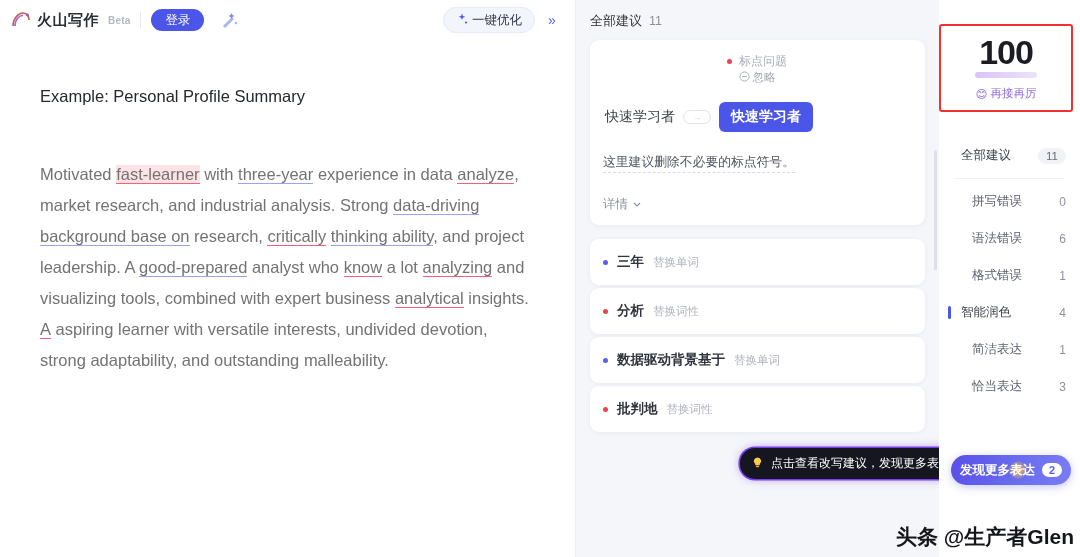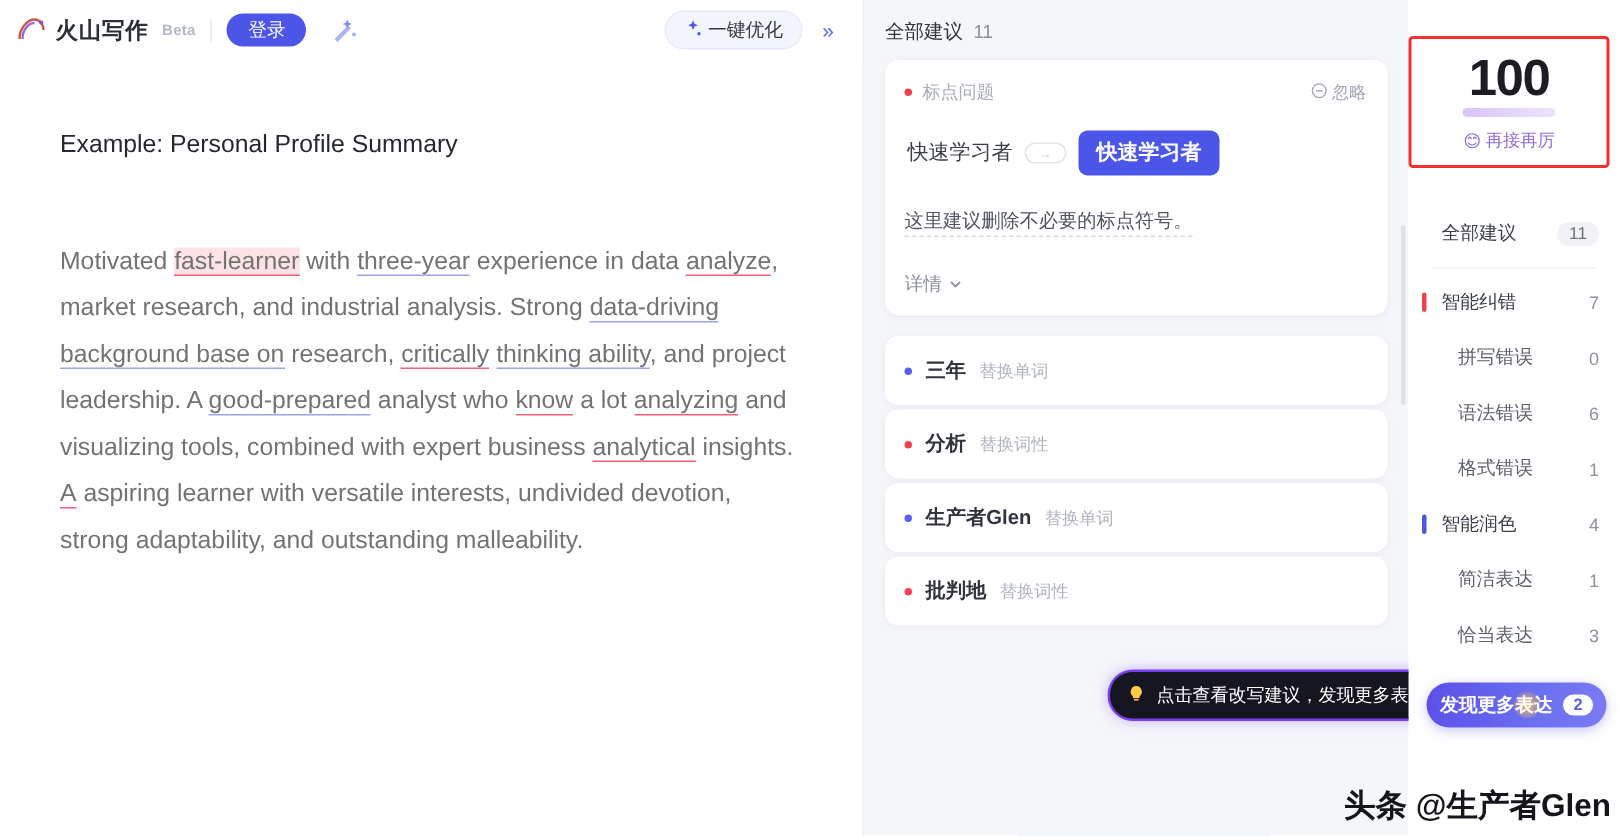--- a/index.html
+++ b/index.html
@@ -93,21 +93,21 @@
 
   .sugg-list { padding: 10px 14px 0 14px; }
 
   .card {
     background: #fff; border-radius: 9px;
     box-shadow: 0 1px 5px rgba(40,45,70,.055);
     margin-bottom: 14px;
   }
   .card-main { padding: 13px 14px 12px 13px; }
   .card-top {
-    display:flex; align-items:center; justify-content: space-between;
+    display:flex; align-items:center; justify-content: space-between; flex-direction: column;
   }
   .card-tag { display:flex; align-items:center; gap:7px; }
   .dot { width:5px;height:5px;border-radius:50%; display:inline-block; }
   .dot-red { background:#f0414f; }
   .dot-blue { background:#5a5ff0; }
   .card-tag-txt { font-size: 12px; color: #a8acb6; }
   .ignore-btn {
     display:flex; align-items:center; gap:3px;
     font-size: 11.5px; color:#a3a7b2; cursor:pointer;
   }
@@ -345,21 +345,21 @@
           <span class="mini-word">三年</span>
           <span class="mini-act">替换单词</span>
         </div>
         <div class="mini-card">
           <span class="dot dot-red"></span>
           <span class="mini-word">分析</span>
           <span class="mini-act">替换词性</span>
         </div>
         <div class="mini-card">
           <span class="dot dot-blue"></span>
-          <span class="mini-word">生产者Glen</span>
+          <span class="mini-word">数据驱动背景基于</span>
           <span class="mini-act">替换单词</span>
         </div>
         <div class="mini-card">
           <span class="dot dot-red"></span>
           <span class="mini-word">批判地</span>
           <span class="mini-act">替换词性</span>
         </div>
       </div>
 
     <div class="tooltip">
@@ -386,25 +386,20 @@
         </div>
       </div>
     </div>
 
     <div class="nav-list" id="nav-list">
         <div class="nav-item group">
           <span class="nav-label">全部建议</span>
           <span class="nav-count pill">11</span>
         </div>
         <div class="nav-sep"></div>
-        <div class="nav-item group">
-          <span class="nav-bar red"></span>
-          <span class="nav-label">智能纠错</span>
-          <span class="nav-count">7</span>
-        </div>
         <div class="nav-item sub">
           <span class="nav-label sub">拼写错误</span>
           <span class="nav-count">0</span>
         </div>
         <div class="nav-item sub">
           <span class="nav-label sub">语法错误</span>
           <span class="nav-count">6</span>
         </div>
         <div class="nav-item sub">
           <span class="nav-label sub">格式错误</span>

